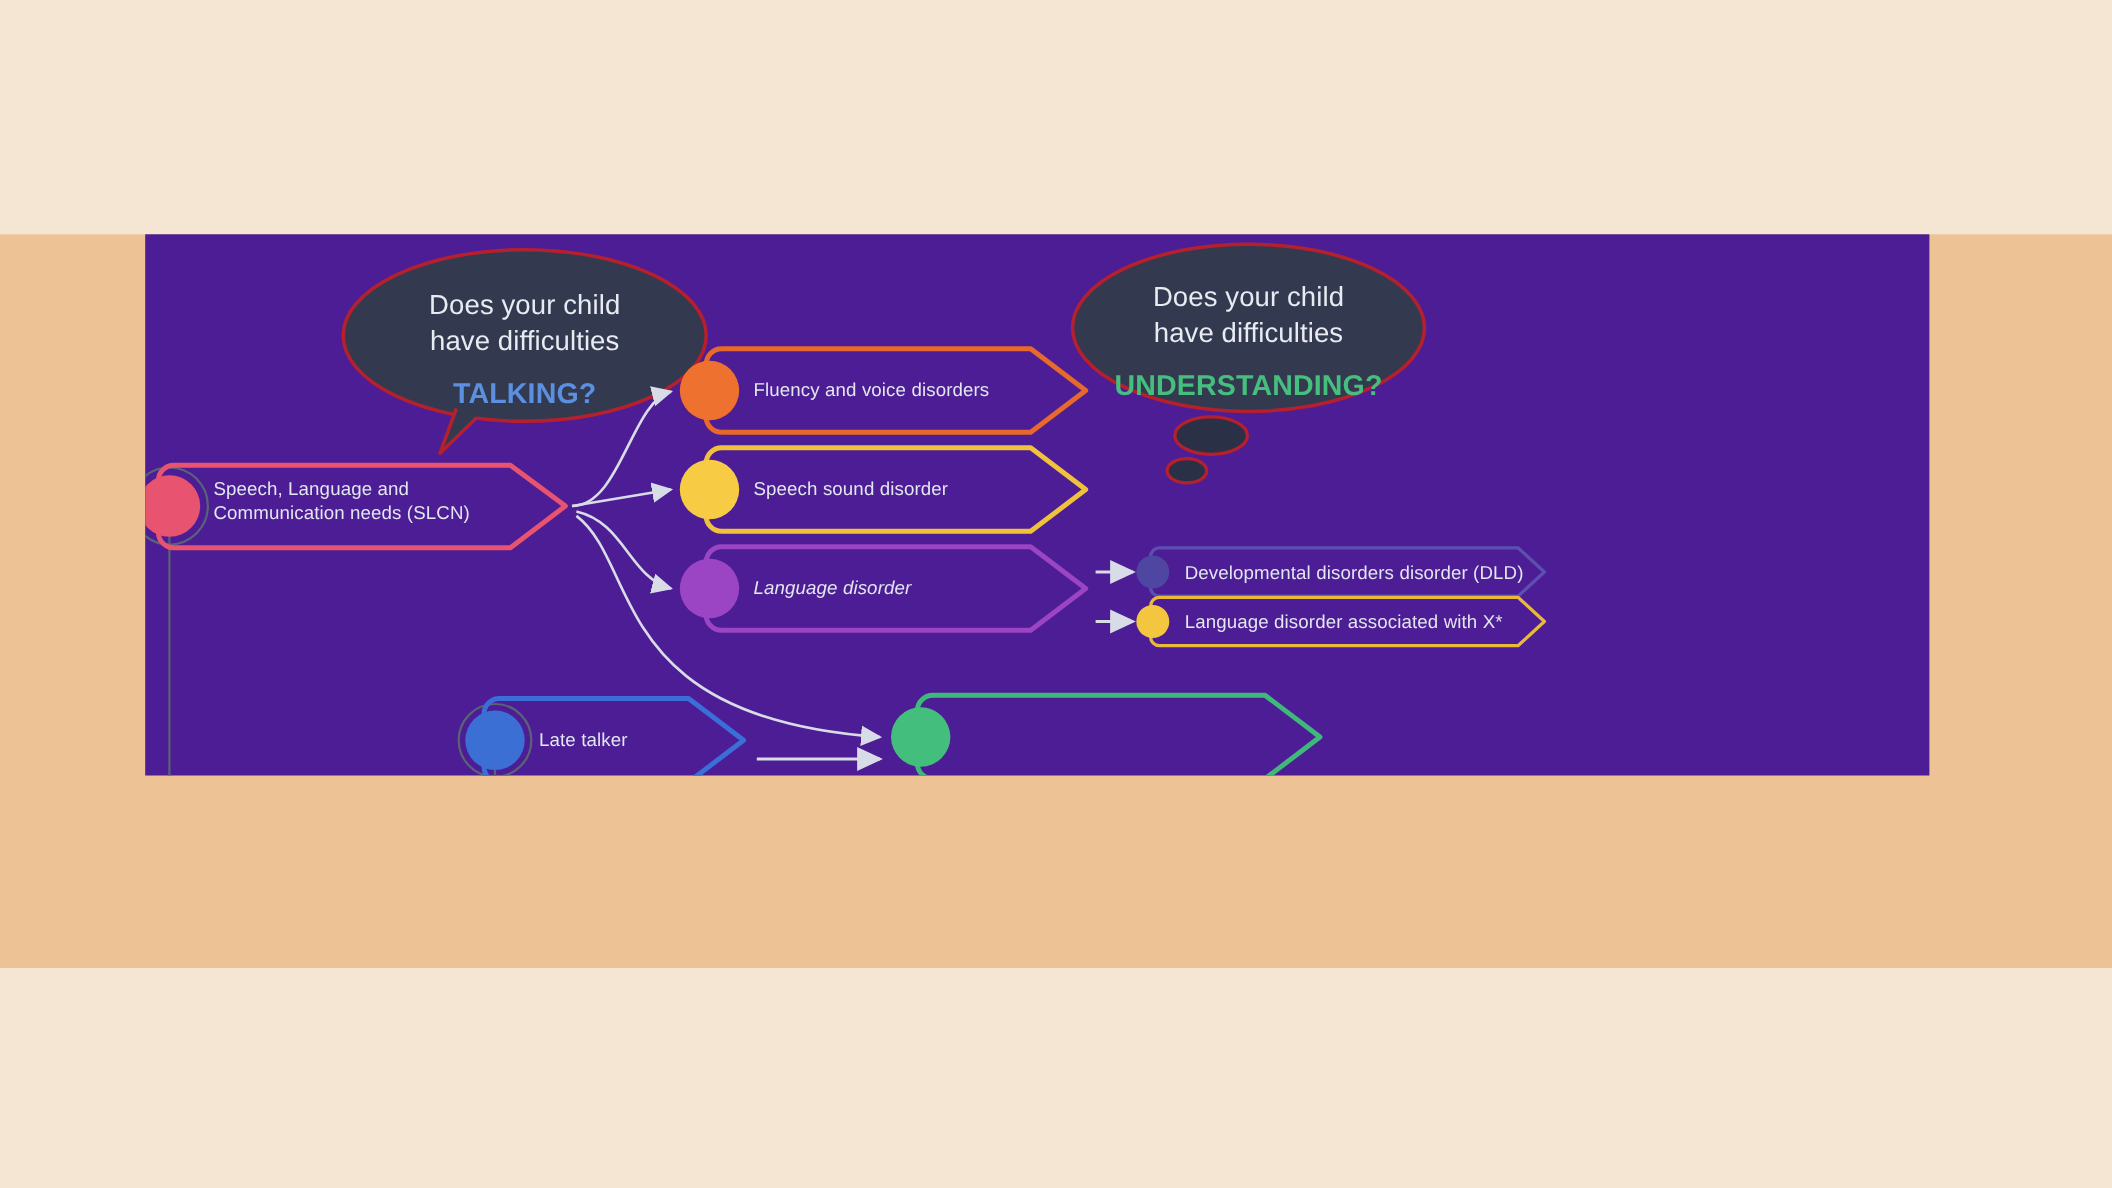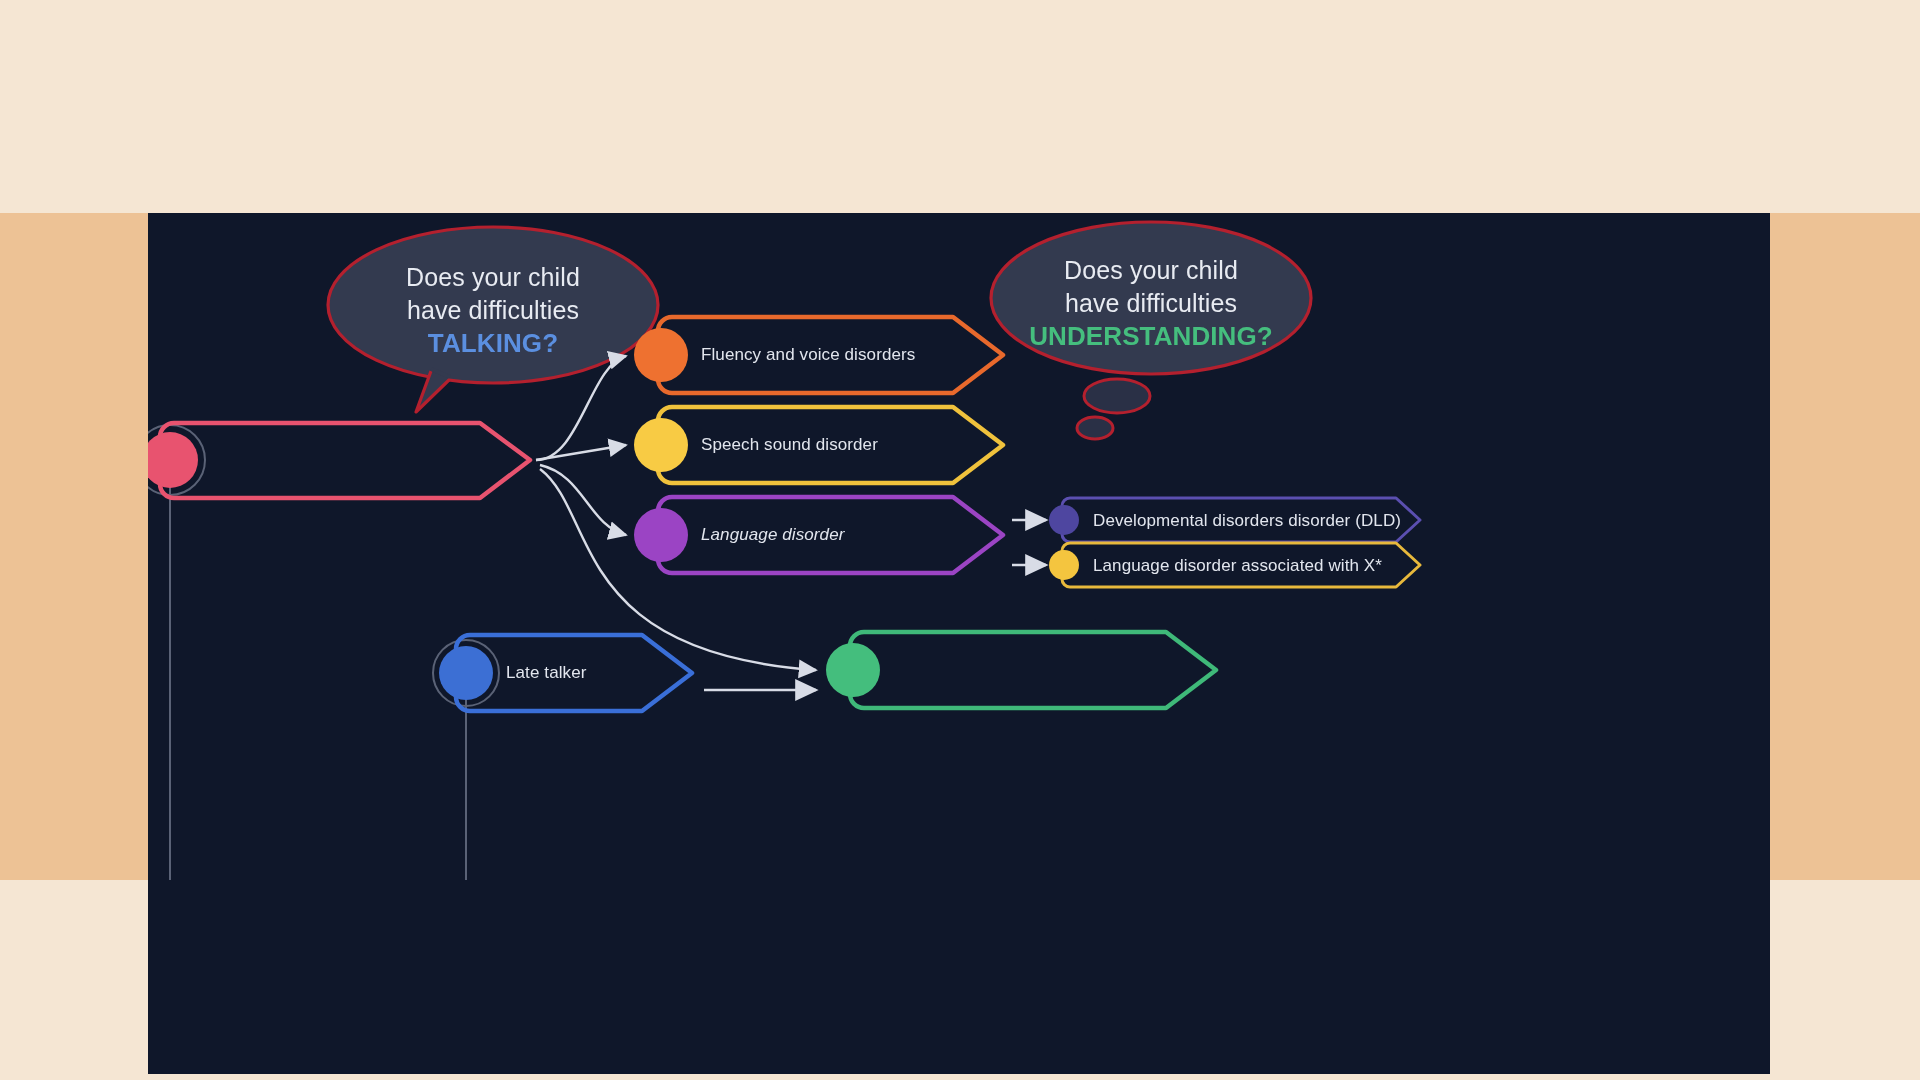--- a/index.html
+++ b/index.html
@@ -9,40 +9,40 @@
     font-family:"Liberation Sans", sans-serif;
     overflow:hidden;position:relative;
   }
   
   .band-tan{
     position:absolute;left:0;top:213px;width:1920px;height:667px;
     background:#EDC295;
   }
   
   .canvas{
-    position:absolute;left:148px;top:213px;width:1622px;height:861px;
-    background:#0f172a;overflow:hidden;
+    position:absolute;left:132px;top:213px;width:1622px;height:492px;
+    background:#4c1d95;overflow:hidden;
   }
   
   .layer{position:absolute;left:0;top:0;width:1622px;height:667px;}
 
   
   .node-label{
     position:absolute;color:#E2E6EE;
     font-size:17px;line-height:1.30;letter-spacing:.1px;
     white-space:pre-line;pointer-events:none;
   }
   .node-label.sm{font-size:17px;}
 
   
   .bubble-text{
     position:absolute;text-align:center;color:#E8EBF2;
     font-size:25px;line-height:1.30;letter-spacing:.1px;
   }
-  .bubble-text .kw{display:block;font-weight:bold;font-size:26px;margin-top:1px;}
+  .bubble-text .kw{display:block;font-weight:bold;font-size:26px;margin-top:15px;}
   .kw.talking{color:#5B8FE0;}
   .kw.understanding{color:#45BE7E;}
 </style>
 </head>
 <body>
 
 <div class="band-tan"></div>
 
 <div class="canvas">
 
@@ -135,20 +135,22 @@
     <span>have difficulties</span>
     <span class="kw talking">TALKING?</span>
   </div>
 
   <div class="bubble-text" style="left:848px;top:41px;width:310px;">
     <span>Does your child</span><br>
     <span>have difficulties</span>
     <span class="kw understanding">UNDERSTANDING?</span>
   </div>
 
+  <div class="node-label" style="left:62px;top:221px;width:310px;">Speech, Language and
+Communication needs (SLCN)</div>
 
   <div class="node-label" style="left:553px;top:131px;">Fluency and voice disorders</div>
 
   <div class="node-label" style="left:553px;top:221px;">Speech sound disorder</div>
 
   <div class="node-label" style="left:553px;top:311px;font-style:italic;">Language disorder</div>
 
   <div class="node-label sm" style="left:945px;top:297px;">Developmental disorders disorder (DLD)</div>
 
   <div class="node-label sm" style="left:945px;top:342px;">Language disorder associated with X*</div>

